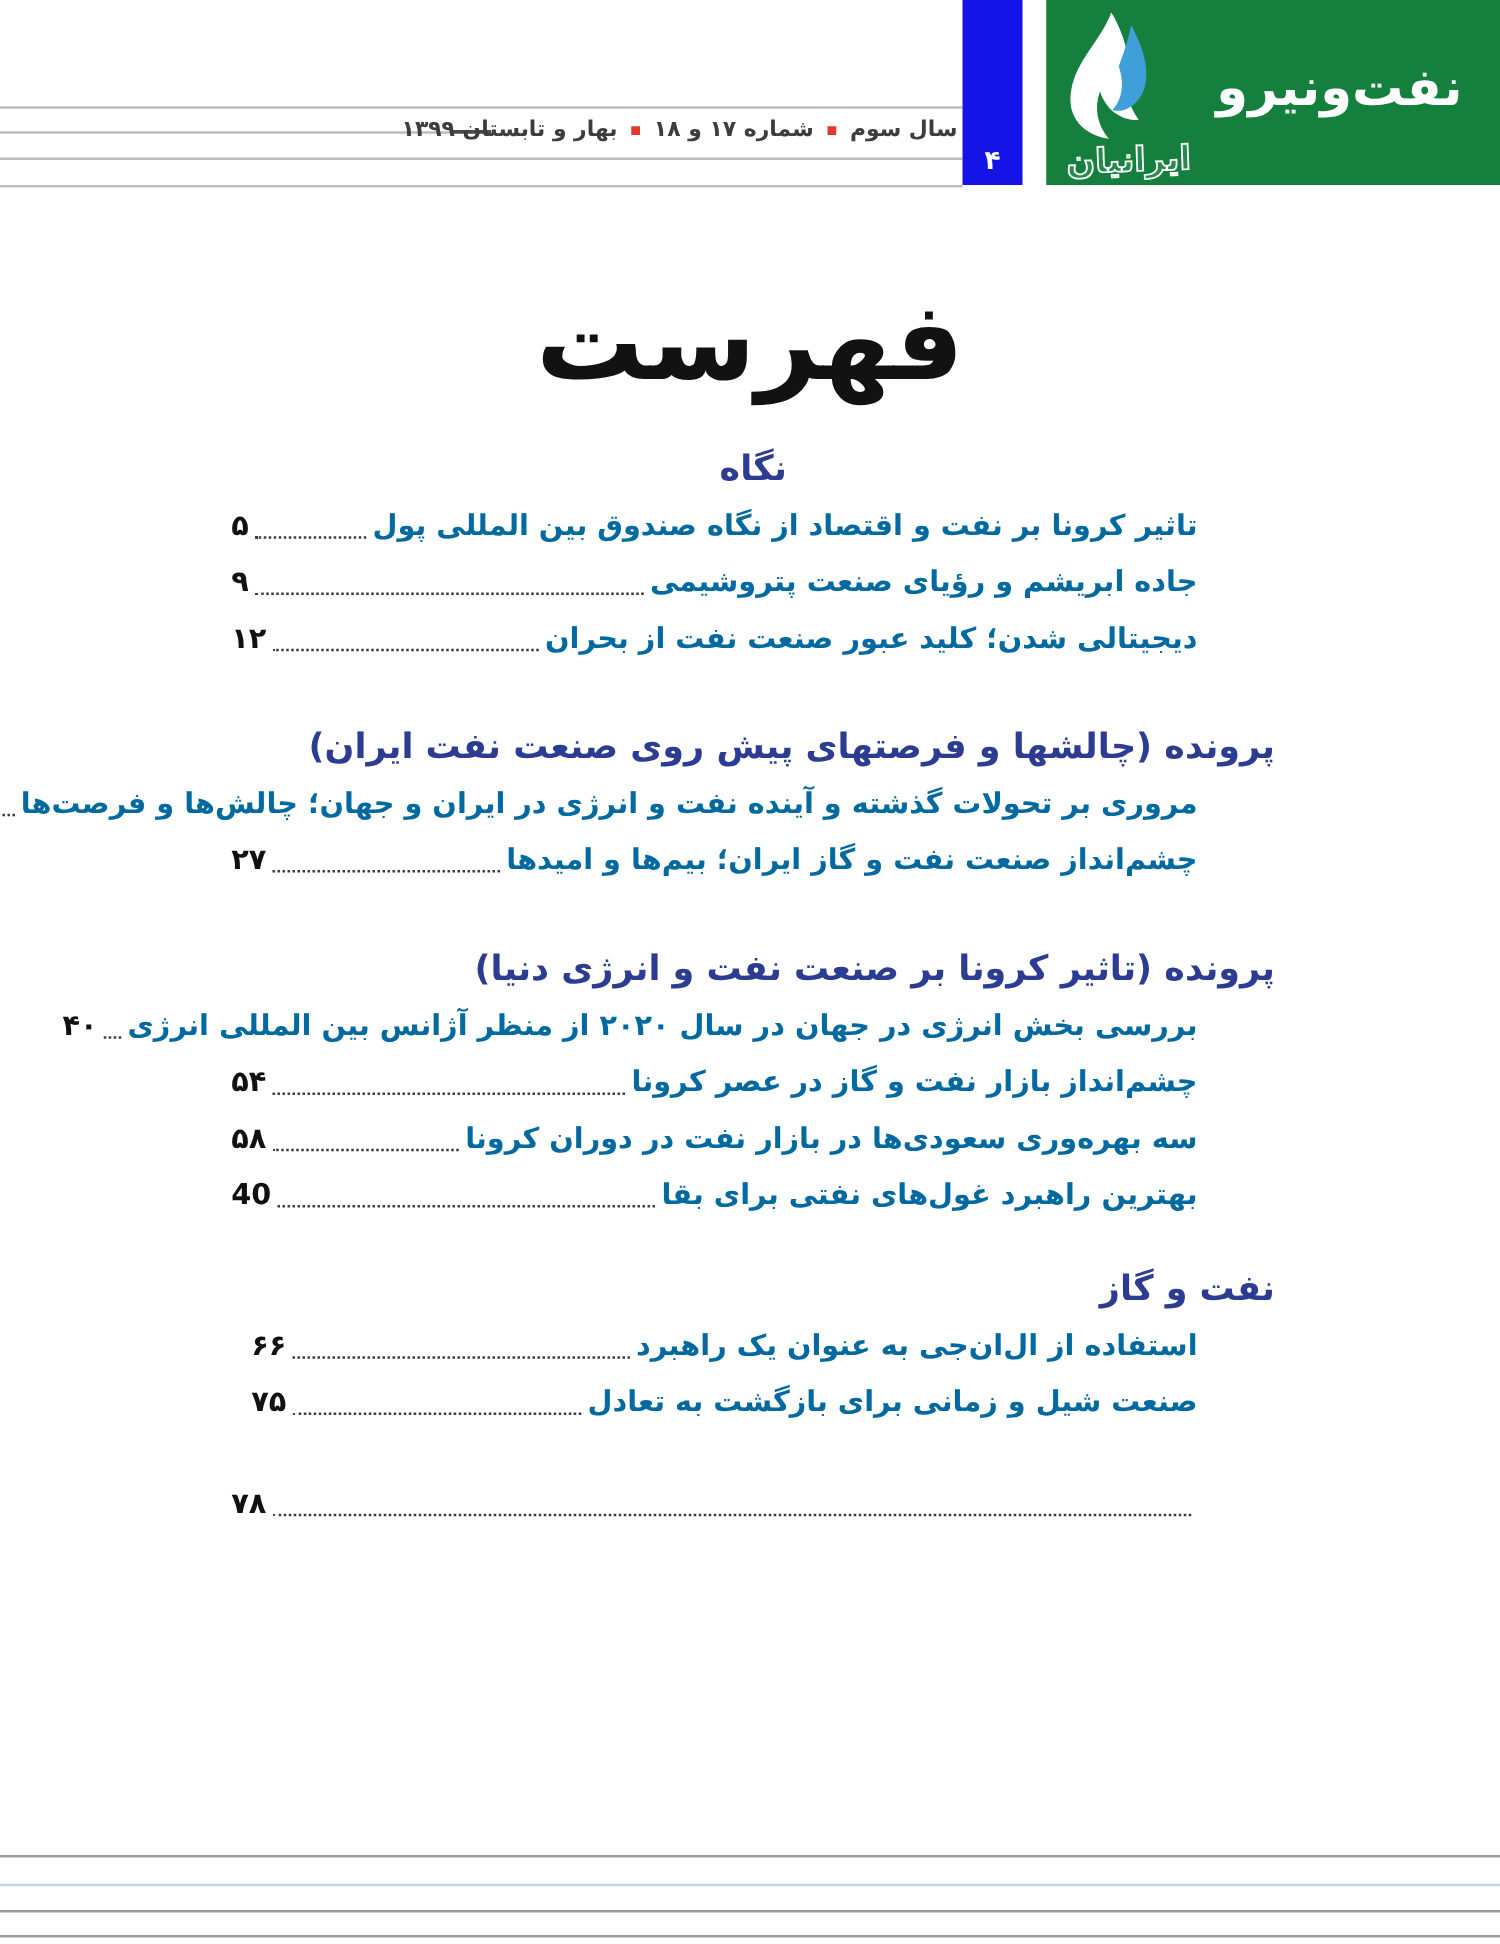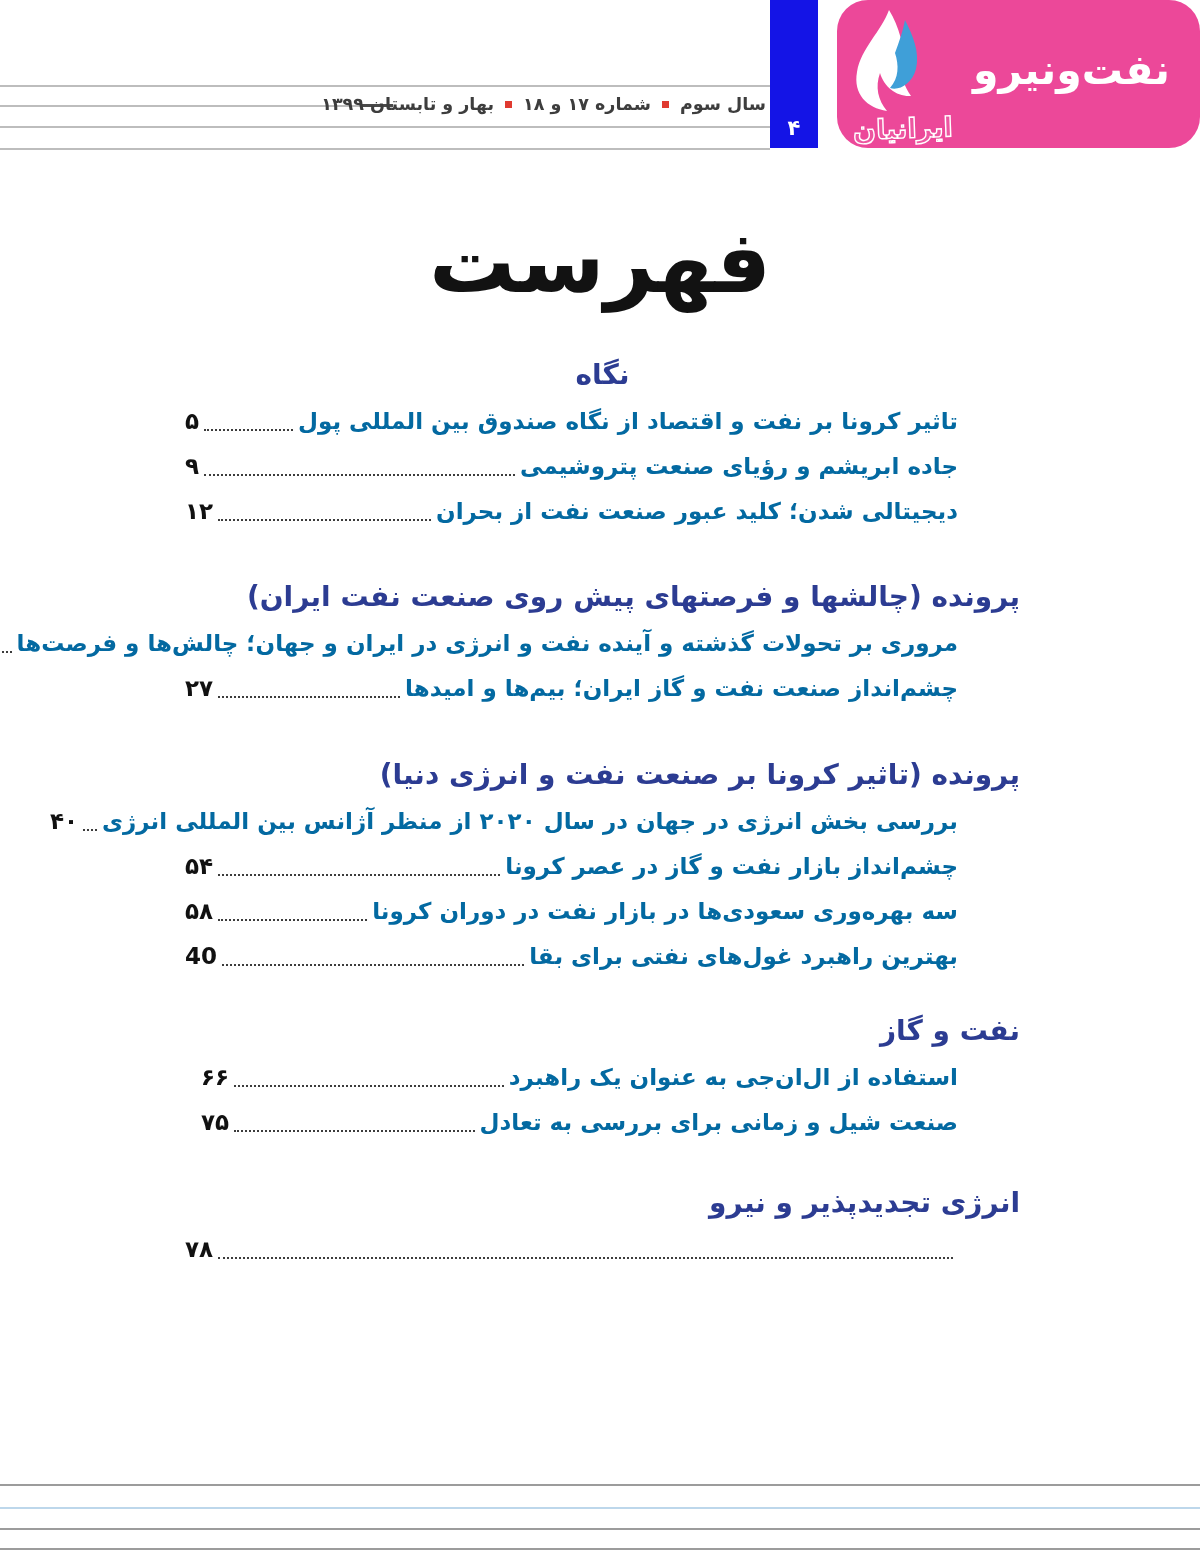--- a/index.html
+++ b/index.html
@@ -15,29 +15,29 @@
     direction:rtl;white-space:nowrap;font-size:17.5px;font-weight:600;color:#3d3d3d;letter-spacing:0;}
   .issue-meta .seg{padding:0 2px;}
   .issue-meta .bullet{display:inline-block;width:7px;height:7px;background:#e03a30;margin:0 9px;}
 
   
   .page-tab{position:absolute;left:770px;top:0;width:48px;height:148px;background:#1414e6;}
   .page-tab .num{position:absolute;bottom:8px;left:0;right:0;text-align:center;color:#fff;
     font-size:21px;font-weight:bold;}
 
   
-  .banner{position:absolute;left:837px;top:0;width:363px;height:148px;background:#ec4899;border-radius:31px;}
+  .banner{position:absolute;left:837px;top:0;width:363px;height:148px;background:#15803d;}
   .banner .flame{position:absolute;left:10px;top:8px;}
   .brand-title{position:absolute;right:30px;top:50px;direction:rtl;color:#ffffff;
     font-size:41px;font-weight:bold;line-height:1;}
   .brand-subtitle{position:absolute;left:16px;bottom:4px;direction:rtl;font-size:27px;font-weight:bold;
     color:rgba(255,255,255,0.08);-webkit-text-stroke:1.4px #ffffff;transform:rotate(-2deg);}
 
   
-  .toc-title{position:absolute;top:208px;left:0;right:0;margin:3px;text-align:center;
+  .toc-title{position:absolute;top:208px;left:0;right:0;margin:15px;text-align:center;
     font-size:86px;font-weight:bold;color:#121212;line-height:1.2;}
 
   .section{position:absolute;right:180px;left:185px;direction:rtl;}
   .section-heading{height:46px;line-height:46px;font-size:28px;font-weight:bold;color:#2c3c92;
     white-space:nowrap;}
   .entry{height:45px;display:flex;align-items:center;padding-right:62px;direction:rtl;}
   .entry-title{font-size:23px;font-weight:bold;color:#0369a1;white-space:nowrap;}
   .leader{flex:1;min-width:14px;height:0;border-bottom:2.5px dotted #3c3c3c;
     transform:translateY(9px);margin:0 5px;}
   .entry-page{font-size:23px;font-weight:bold;color:#111;}
@@ -137,28 +137,27 @@
   </div>
 
   <div class="section" style="top:1008px;margin-left:16px;">
     <div class="section-heading">نفت و گاز</div>
     <div class="entry">
       <span class="entry-title">استفاده از ال‌ان‌جی به عنوان یک راهبرد</span>
       <span class="leader"></span>
       <span class="entry-page">۶۶</span>
     </div>
     <div class="entry">
-      <span class="entry-title">صنعت شیل و زمانی برای بررسی به تعادل</span>
+      <span class="entry-title">صنعت شیل و زمانی برای بازگشت به تعادل</span>
       <span class="leader"></span>
       <span class="entry-page">۷۵</span>
     </div>
   </div>
 
   <div class="section" style="top:1180px;">
-    <div class="section-heading">انرژی تجدیدپذیر و نیرو</div>
     <div class="entry">
       <span class="leader"></span>
       <span class="entry-page">۷۸</span>
     </div>
   </div>
 
   <div class="b-rule" style="top:1484px;background:#9c9c9c;"></div>
   <div class="b-rule" style="top:1507px;background:#bdd7eb;"></div>
   <div class="b-rule" style="top:1528px;background:#9c9c9c;"></div>
   <div class="b-rule" style="top:1548px;background:#9c9c9c;"></div>

